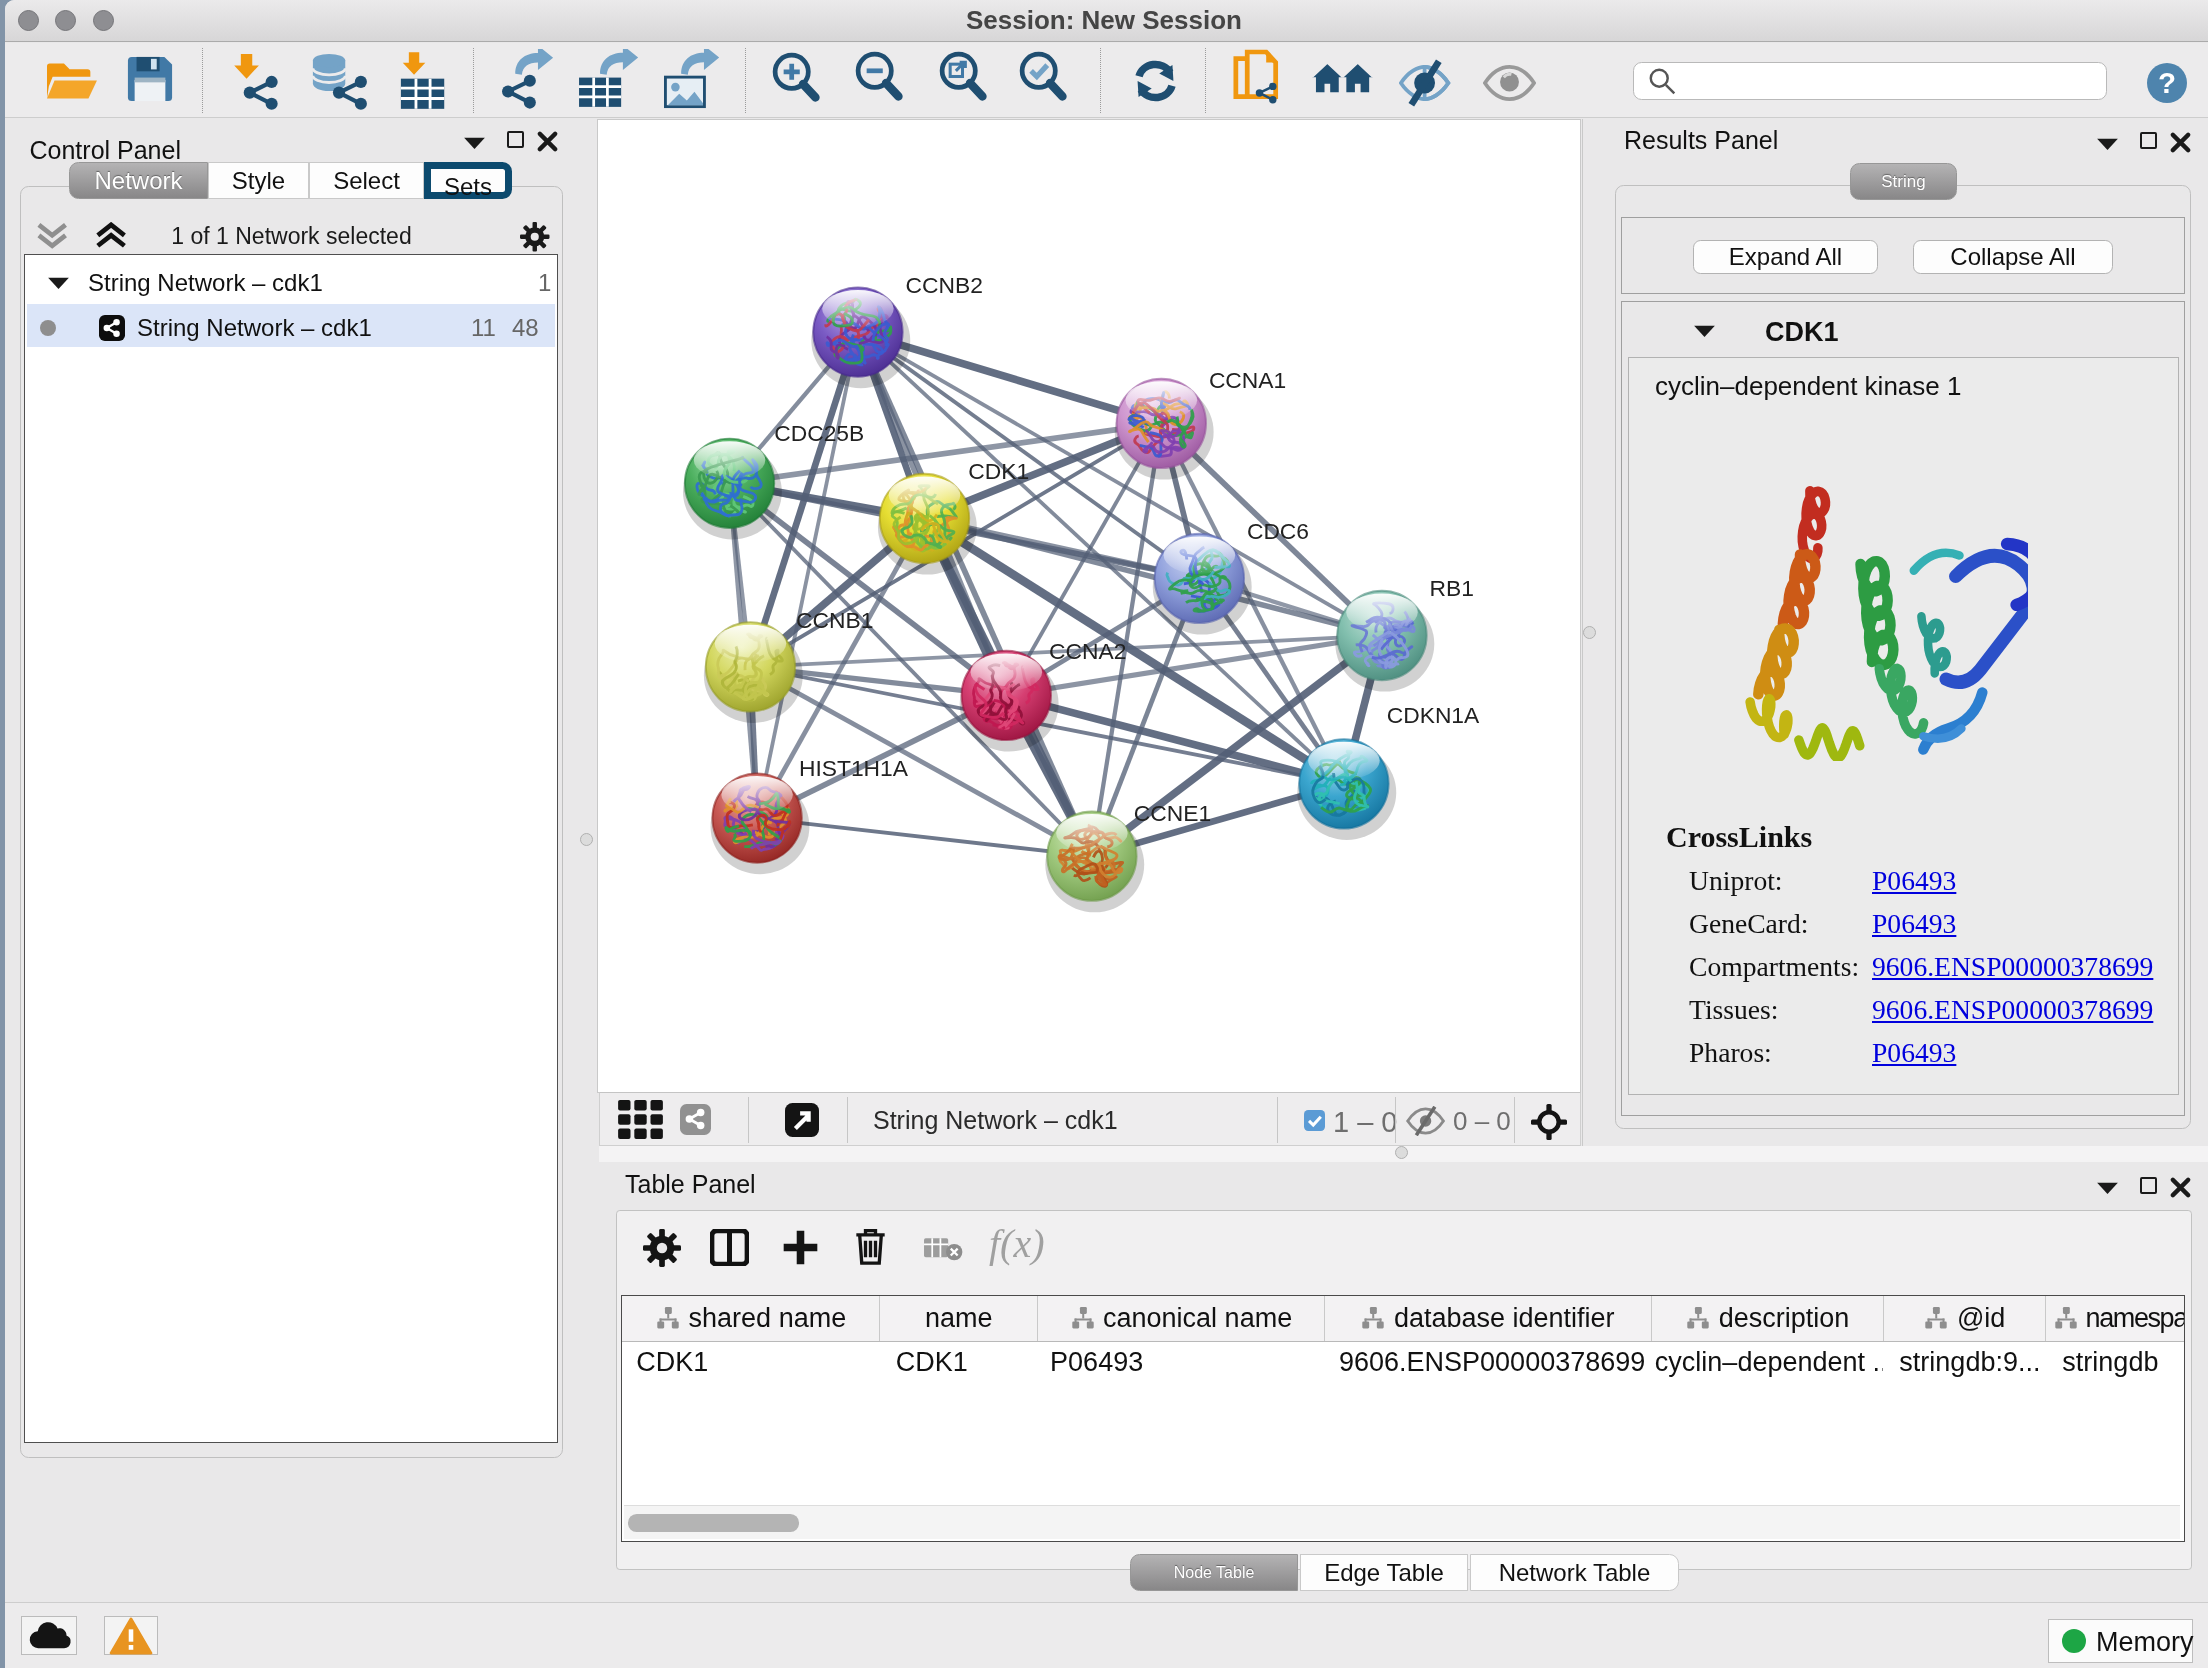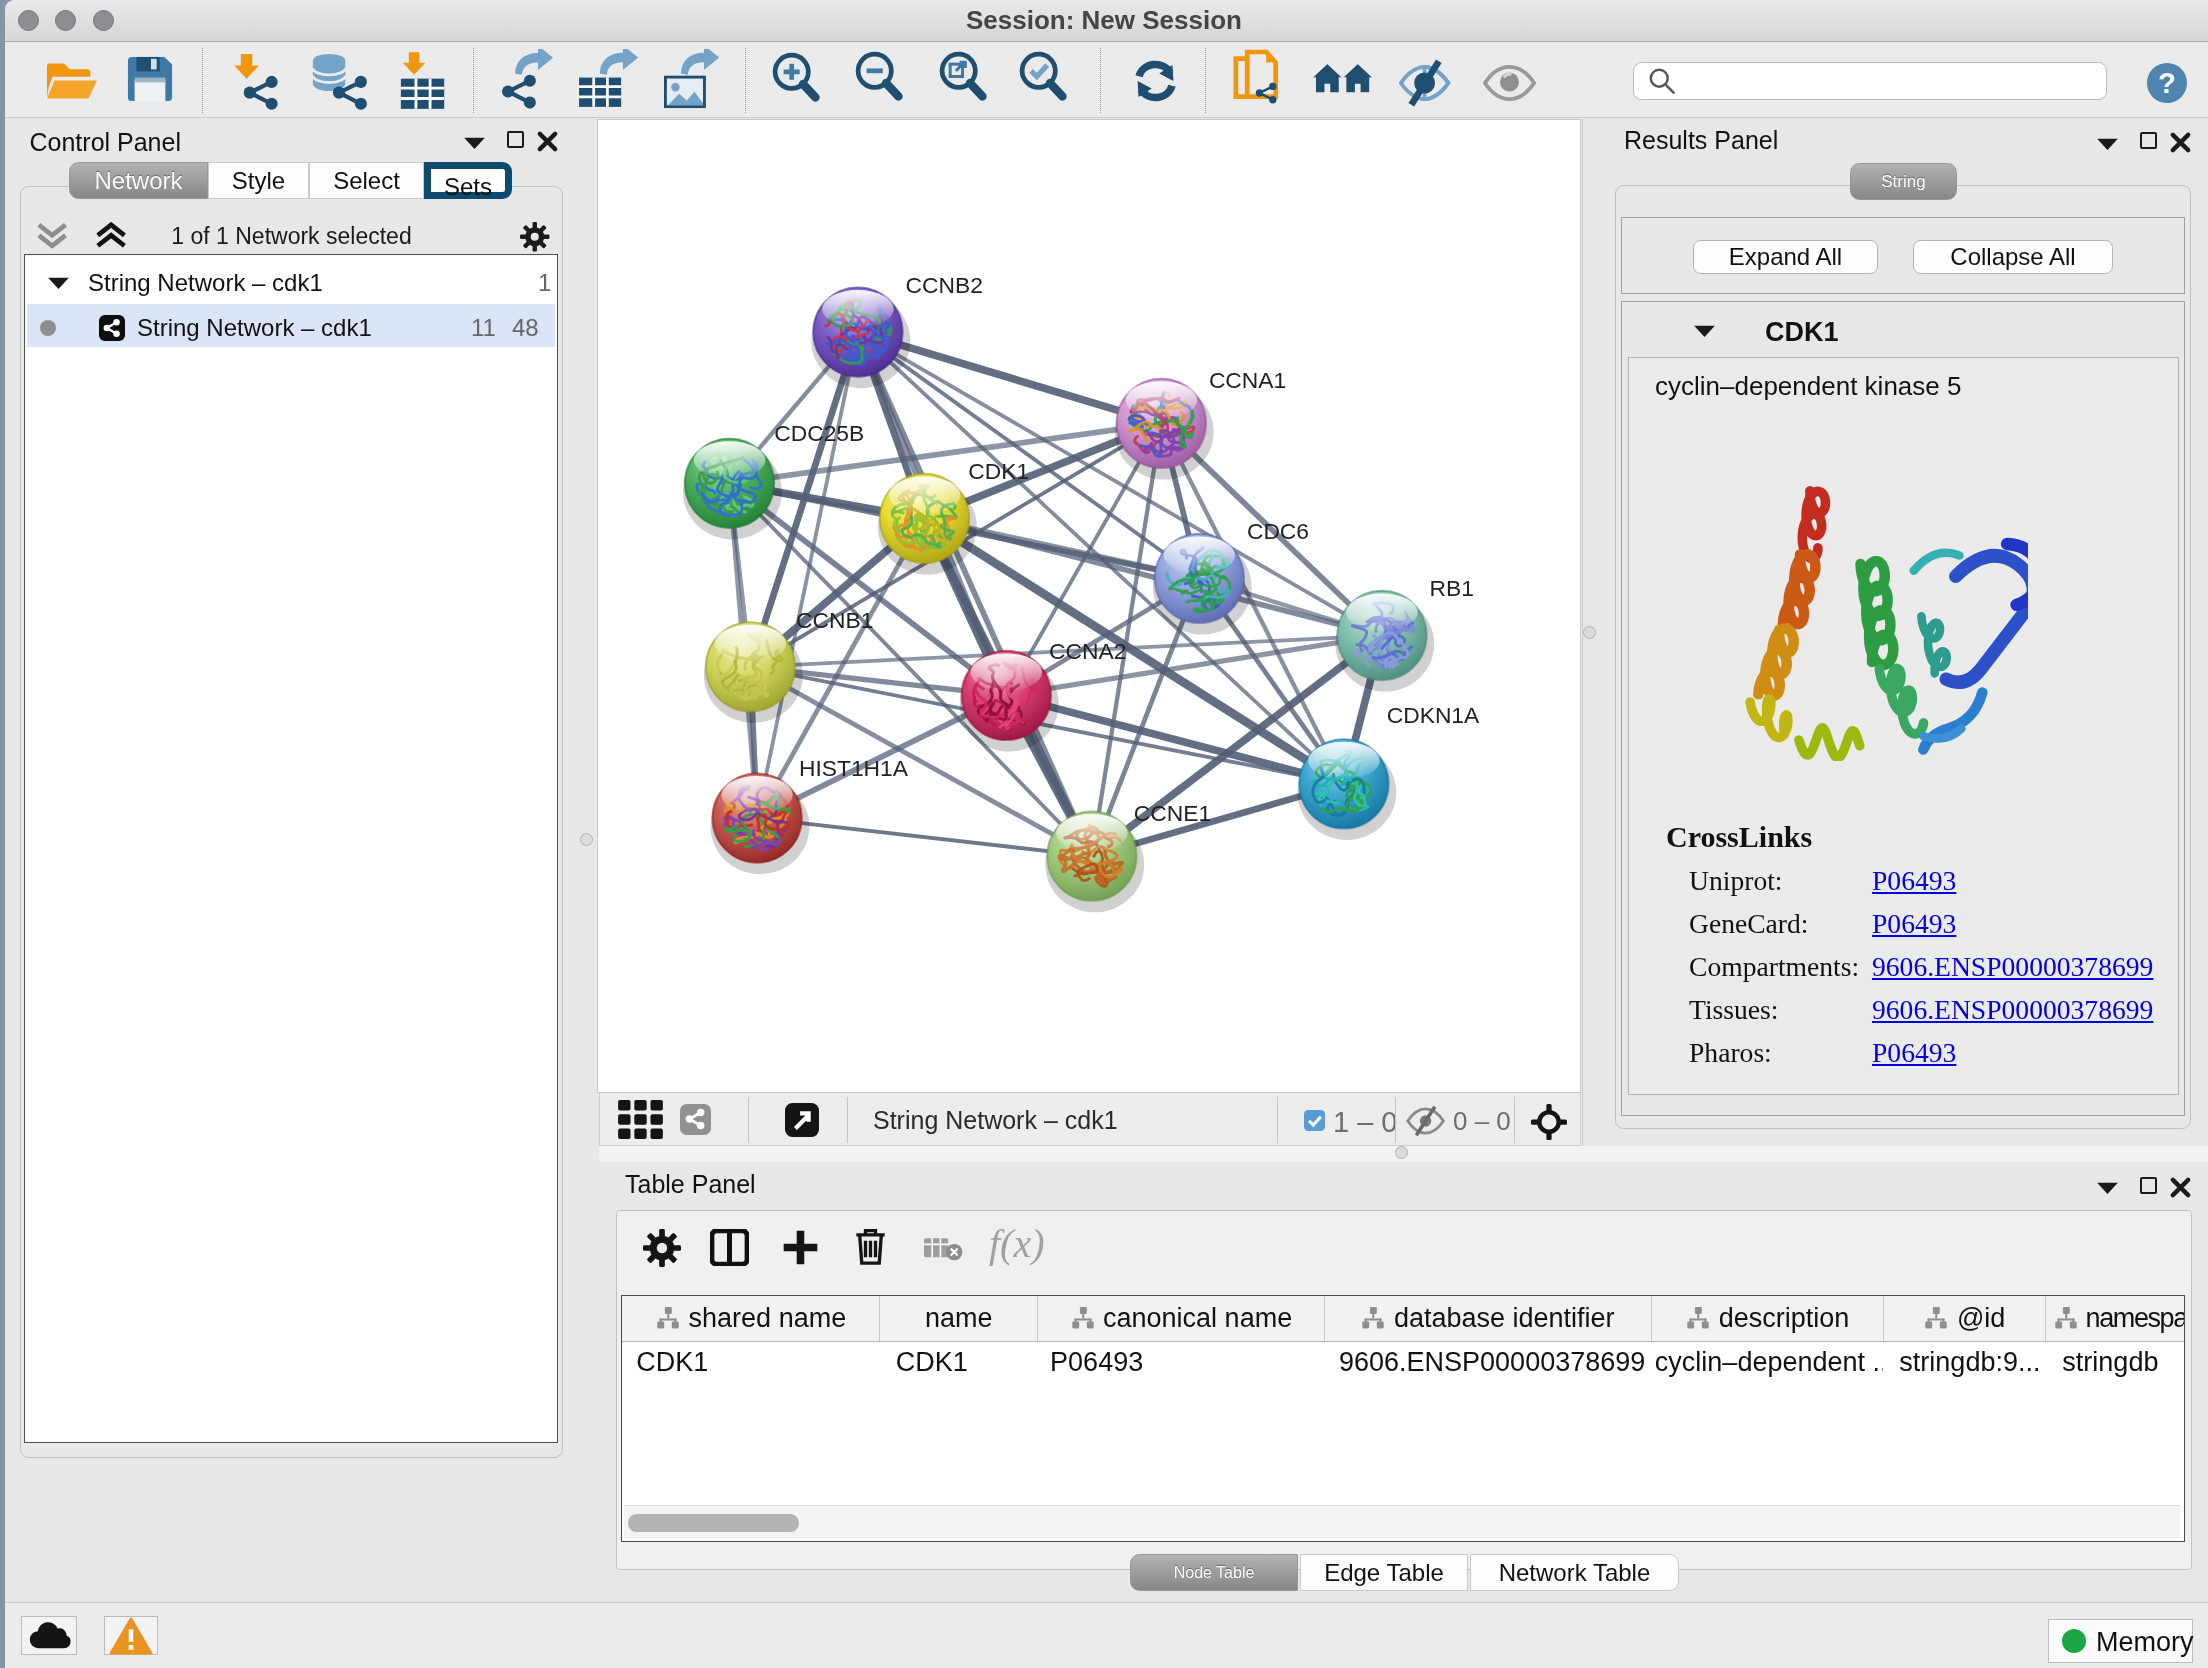--- a/index.html
+++ b/index.html
@@ -181,21 +181,21 @@
 <div style="position:absolute;left:1100px;top:48px;height:65px;border-left:1.9px dotted #9b9b9b"></div>
 <div style="position:absolute;left:1205px;top:48px;height:65px;border-left:1.9px dotted #9b9b9b"></div>
 <div style="position:absolute;left:1633px;top:62px;width:474px;height:38px;background:#fff;border:1.9px solid #b9b9b9;border-radius:8.6px"></div>
 <svg width="32" height="32" viewBox="0 0 34 34" style="position:absolute;left:1647px;top:66px">
     <circle cx="13" cy="13" r="9" fill="none" stroke="#555" stroke-width="2.6"></circle>
     <line x1="20" y1="20" x2="29" y2="29" stroke="#555" stroke-width="2.6"></line>
   </svg>
 <div style="position:absolute;left:2147px;top:63px;width:40px;height:40px;border-radius:50%;background:#4e84ad"></div>
 <div style="position:absolute;left:2147px;top:63px;width:40px;height:40px;text-align:center;line-height:40px;font-size:29.5px;font-weight:bold;color:#fff">?</div>
 <div style="position:absolute;left:4.8px;top:119px;width:563px;height:1493px;background:#e9e8e9"></div>
-<div style="position:absolute;left:29.5px;top:128px;font-size:25px;color:#111">Control Panel</div>
+<div style="position:absolute;left:29.5px;top:136px;font-size:25px;color:#111">Control Panel</div>
 <div style="position:absolute;left:462px;top:135px"><svg width="25" height="16" viewBox="0 0 26 17">
       <path d="M2 3 h22 l-11 12 z" fill="#1a1a1a"></path>
     </svg></div>
 <div style="position:absolute;left:507px;top:131px;width:17px;height:17px;border:2.9px solid #1a1a1a;border-radius:1.9px"></div>
 <svg width="21" height="21" viewBox="0 0 22 22" style="position:absolute;left:537px;top:131px">
     <path d="M3 3 L19 19 M19 3 L3 19" stroke="#1a1a1a" stroke-width="4.5" stroke-linecap="round"></path>
   </svg>
 <div style="position:absolute;left:20px;top:186px;width:543px;height:1272px;background:#e9e8e9;border:1px solid #bfbfbf;border-radius:8.6px"></div>
 <div style="position:absolute;left:69px;top:162px;width:139px;height:37px;background:linear-gradient(#b4b3b4,#888788);border:1px solid #979797;border-radius:9.5px 0 0 9.5px;color:#fff;text-align:center;line-height:35px;font-size:24px;text-shadow:0 -1px 1px rgba(90,90,90,.9)">Network</div>
 <div style="position:absolute;left:208px;top:162px;width:101px;height:37px;background:#fdfdfd;border:1px solid #c9c9c9;border-radius:0 0 0 0;color:#111;text-align:center;line-height:35px;font-size:24px">Style</div>
@@ -749,21 +749,21 @@
 <div style="position:absolute;left:1850px;top:163px;width:107px;height:37px;background:linear-gradient(#b4b3b4,#888788);border:1px solid #979797;border-radius:9.5px 9.5px 9.5px 9.5px;color:#fff;text-align:center;line-height:35px;font-size:17px;text-shadow:0 -1px 1px rgba(90,90,90,.9)">String</div>
 <div style="position:absolute;left:1621px;top:217px;width:564px;height:77px;background:#e9e8e9;border:1px solid #9f9f9f"></div>
 <div style="position:absolute;left:1693px;top:240px;width:185px;height:34px;background:#fdfdfd;border:1px solid #b3b3b3;border-radius:7.6px;text-align:center;line-height:32px;font-size:24px;color:#111">Expand All</div>
 <div style="position:absolute;left:1913px;top:240px;width:200px;height:34px;background:#fdfdfd;border:1px solid #b3b3b3;border-radius:7.6px;text-align:center;line-height:32px;font-size:24px;color:#111">Collapse All</div>
 <div style="position:absolute;left:1621px;top:301px;width:564px;height:815px;background:#e9e8e9;border:1px solid #9f9f9f"></div>
 <div style="position:absolute;left:1692px;top:323px"><svg width="25" height="16" viewBox="0 0 26 17">
       <path d="M2 3 h22 l-11 12 z" fill="#1a1a1a"></path>
     </svg></div>
 <div style="position:absolute;left:1765px;top:317px;font-size:27px;font-weight:bold;color:#111">CDK1</div>
 <div style="position:absolute;left:1628px;top:357px;width:551px;height:738px;background:#ebebeb;border:1px solid #b2b2b2"></div>
-<div style="position:absolute;left:1655px;top:371px;font-size:26px;color:#111">cyclin–dependent kinase 5</div>
+<div style="position:absolute;left:1655px;top:371px;font-size:26px;color:#111">cyclin–dependent kinase 1</div>
 <div style="position:absolute;left:1674px;top:464px"><svg width="354" height="297" viewBox="0 0 372 312">
       <g fill="none" stroke-linecap="round" stroke-linejoin="round">
         <path d="M142.8 28.0 L142.9 33.4 L143.7 38.5 L145.0 43.0 L146.7 46.7 L148.8 49.4 L151.0 51.0 L153.2 51.4 L155.3 50.7 L157.0 49.0 L158.3 46.5 L159.1 43.4 L159.2 40.0 L158.7 36.6 L157.7 33.5 L156.0 31.0 L153.9 29.3 L151.6 28.6 L149.0 29.0 L146.4 30.6 L144.1 33.3 L142.0 37.0 L140.3 41.5 L139.3 46.6 L138.8 52.0 L138.9 57.4 L139.7 62.5 L141.0 67.0 L142.7 70.7 L144.8 73.4 L147.0 75.0 L149.2 75.4 L151.3 74.7 L153.0 73.0 L154.3 70.5 L155.1 67.4 L155.2 64.0 L154.7 60.6 L153.7 57.5 L152.0 55.0 L149.9 53.3 L147.6 52.6 L145.0 53.0 L142.4 54.6 L140.1 57.3 L138.0 61.0 L136.3 65.5 L135.3 70.6 L134.8 76.0 L134.9 81.4 L135.7 86.5 L137.0 91.0 L138.7 94.7 L140.8 97.4 L143.0 99.0 L145.2 99.4 L147.3 98.7 L149.0 97.0 L150.3 94.5 L151.1 91.4 L151.2 88.0" stroke="#c22d20" stroke-width="10"></path>
         <path d="M132.4 95.0 L132.5 100.7 L133.2 106.0 L134.5 110.8 L136.2 114.6 L138.3 117.5 L140.5 119.1 L142.7 119.5 L144.8 118.7 L146.5 116.9 L147.8 114.1 L148.5 110.8 L148.6 107.2 L148.0 103.5 L146.8 100.2 L145.0 97.5 L142.8 95.6 L140.2 94.8 L137.5 95.2 L134.8 96.9 L132.2 99.7 L130.0 103.6 L128.2 108.3 L127.0 113.7 L126.4 119.3 L126.5 125.0 L127.2 130.4 L128.5 135.1 L130.2 139.0 L132.3 141.8 L134.5 143.4 L136.7 143.8 L138.8 143.0 L140.5 141.2 L141.8 138.5 L142.5 135.1 L142.6 131.5 L142.0 127.9 L140.8 124.5 L139.0 121.8 L136.8 120.0 L134.2 119.2 L131.5 119.6 L128.8 121.2 L126.2 124.0 L124.0 127.9 L122.2 132.6 L121.0 138.0 L120.4 143.7 L120.5 149.3 L121.2 154.7 L122.5 159.4 L124.2 163.3 L126.3 166.1 L128.5 167.8 L130.7 168.2 L132.8 167.4 L134.5 165.5 L135.8 162.8 L136.5 159.5 L136.6 155.8 L136.0 152.2 L134.8 148.9 L133.0 146.1 L130.8 144.3 L128.2 143.5 L125.5 143.9 L122.8 145.5 L120.2 148.4 L118.0 152.2 L116.2 157.0 L115.0 162.3 L114.4 168.0" stroke="#cc5a17" stroke-width="11"></path>
         <path d="M110.6 174.0 L110.6 179.6 L111.2 184.9 L112.4 189.6 L114.1 193.4 L116.0 196.1 L118.2 197.7 L120.3 198.0 L122.3 197.1 L123.9 195.2 L125.1 192.4 L125.7 189.0 L125.8 185.3 L125.1 181.6 L123.9 178.2 L122.1 175.4 L119.8 173.5 L117.2 172.7 L114.5 173.0 L111.8 174.6 L109.2 177.3 L106.9 181.1 L105.1 185.8 L103.9 191.1 L103.2 196.7 L103.3 202.3 L103.9 207.6 L105.1 212.2 L106.7 216.0 L108.7 218.8 L110.8 220.3 L113.0 220.7 L114.9 219.8 L116.6 217.9 L117.8 215.1 L118.4 211.7 L118.4 208.0 L117.8 204.3 L116.5 200.9 L114.7 198.1 L112.5 196.2 L109.9 195.3 L107.2 195.7 L104.4 197.2 L101.8 200.0 L99.6 203.8 L97.8 208.4 L96.5 213.7 L95.9 219.3 L95.9 224.9 L96.6 230.2 L97.8 234.9 L99.4 238.7 L101.4 241.4 L103.5 243.0 L105.6 243.3 L107.6 242.5 L109.2 240.6 L110.4 237.8 L111.1 234.4 L111.1 230.7 L110.5 227.0 L109.2 223.6 L107.4 220.8 L105.2 218.9 L102.6 218.0 L99.8 218.3 L97.1 219.9 L94.5 222.6 L92.3 226.4 L90.5 231.1 L89.2 236.4 L88.6 242.0" stroke="#cf8d13" stroke-width="11"></path>
         <path d="M80.0 250.0 L80.9 254.8 L82.3 259.4 L84.0 263.4 L86.0 266.7 L88.2 269.0 L90.5 270.2 L92.8 270.4 L95.0 269.5 L97.0 267.7 L98.7 265.1 L100.1 261.9 L101.0 258.5 L101.6 255.1 L101.7 251.9 L101.5 249.3 L101.0 247.5 L100.3 246.6 L99.5 246.8 L98.7 248.0 L98.0 250.3 L97.5 253.6 L97.3 257.6 L97.4 262.2 L98.0 267.0 L98.9 271.8 L100.3 276.4 L102.0 280.4 L104.0 283.7 L106.2 286.0 L108.5 287.2 L110.8 287.4 L113.0 286.5 L115.0 284.7 L116.7 282.1 L118.1 278.9 L119.0 275.5 L119.6 272.1 L119.7 268.9 L119.5 266.3 L119.0 264.5 L118.3 263.6 L117.5 263.8 L116.7 265.0 L116.0 267.3 L115.5 270.6 L115.3 274.6 L115.4 279.2 L116.0 284.0" stroke="#c3b513" stroke-width="10"></path>
         <path d="M131.2 290.0 L132.6 294.0 L134.0 297.8 L135.5 301.0 L136.9 303.5 L138.5 305.1 L140.0 305.8 L141.5 305.4 L143.1 304.0 L144.5 301.7 L146.0 298.8 L147.4 295.3 L148.8 291.5 L150.1 287.7 L151.3 284.2 L152.5 281.3 L153.7 279.0 L154.9 277.6 L156.0 277.2 L157.1 277.9 L158.3 279.5 L159.5 282.0 L160.7 285.2 L161.9 289.0 L163.2 293.0 L164.6 297.0 L166.0 300.8 L167.5 304.0 L168.9 306.5 L170.5 308.1 L172.0 308.8 L173.5 308.4 L175.1 307.0 L176.5 304.7 L178.0 301.8 L179.4 298.3 L180.8 294.5 L182.1 290.7 L183.3 287.2 L184.5 284.3 L185.7 282.0 L186.9 280.6 L188.0 280.2 L189.1 280.9 L190.3 282.5 L191.5 285.0 L192.7 288.2 L193.9 292.0 L195.2 296.0" stroke="#9fb80f" stroke-width="10"></path>
         <path d="M196.0 105.0 L196.5 111.8 L197.8 118.1 L199.9 123.8 L202.5 128.3 L205.5 131.6 L208.8 133.4 L212.0 133.8 L215.0 132.6 L217.6 130.2 L219.7 126.7 L221.0 122.5 L221.5 117.9 L221.2 113.3 L220.2 109.0 L218.4 105.5 L216.0 103.1 L213.2 102.0 L210.2 102.3 L207.3 104.1 L204.5 107.4 L202.1 112.0 L200.3 117.6 L199.3 124.0 L199.0 130.8 L199.5 137.5 L200.8 143.9 L202.9 149.5 L205.5 154.1 L208.5 157.4 L211.8 159.2 L215.0 159.5 L218.0 158.4 L220.6 156.0 L222.7 152.5 L224.0 148.2 L224.5 143.6 L224.2 139.0 L223.2 134.8 L221.4 131.3 L219.0 128.9 L216.2 127.7 L213.2 128.1 L210.3 129.9 L207.5 133.2 L205.1 137.7 L203.3 143.4 L202.3 149.7 L202.0 156.5 L202.5 163.3 L203.8 169.6 L205.9 175.3 L208.5 179.8 L211.5 183.1 L214.8 184.9 L218.0 185.3 L221.0 184.1 L223.6 181.7 L225.7 178.2 L227.0 174.0 L227.5 169.4 L227.2 164.8 L226.2 160.5 L224.4 157.0 L222.0 154.6 L219.2 153.5 L216.3 153.8 L213.3 155.6 L210.5 158.9 L208.1 163.5 L206.3 169.1 L205.3 175.5 L205.0 182.2 L205.5 189.0 L206.8 195.4 L208.9 201.0 L211.5 205.6 L214.5 208.9 L217.8 210.7 L221.0 211.0 L224.0 209.9 L226.6 207.5 L228.7 204.0 L230.0 199.7 L230.5 195.1 L230.2 190.5 L229.2 186.3 L227.4 182.8 L225.0 180.4 L222.2 179.2 L219.3 179.6 L216.3 181.4 L213.5 184.7 L211.1 189.2 L209.3 194.9 L208.3 201.2 L208.0 208.0" stroke="#2d9c43" stroke-width="11"></path>
         <path d="M215.7 215.0 L216.5 220.3 L217.8 225.4 L219.6 229.9 L221.9 233.5 L224.4 236.2 L227.0 237.7 L229.6 238.1 L232.1 237.3 L234.4 235.6 L236.2 233.0 L237.5 229.8 L238.3 226.4 L238.5 223.0 L238.2 219.8 L237.4 217.2 L236.1 215.5 L234.6 214.7 L233.0 215.1 L231.4 216.6 L229.9 219.3 L228.6 222.9 L227.8 227.4 L227.5 232.5 L227.7 237.8 L228.5 243.1 L229.8 248.2 L231.6 252.7 L233.9 256.3 L236.4 259.0 L239.0 260.5 L241.6 260.9 L244.1 260.1 L246.4 258.4 L248.2 255.8 L249.5 252.6 L250.3 249.2 L250.5 245.8 L250.2 242.6 L249.4 240.0 L248.1 238.3 L246.6 237.5 L245.0 237.9 L243.4 239.4 L241.9 242.1 L240.6 245.7 L239.8 250.2 L239.5 255.3 L239.7 260.6 L240.5 265.9 L241.8 271.0 L243.6 275.5 L245.9 279.1 L248.4 281.8 L251.0 283.3 L253.6 283.7 L256.1 282.9 L258.4 281.2 L260.2 278.6 L261.5 275.4 L262.3 272.0" stroke="#3aa762" stroke-width="10"></path>
         <path d="M260.0 160.0 L260.5 165.1 L261.6 170.0 L263.2 174.4 L265.1 178.0 L267.4 180.7 L269.8 182.5 L272.1 183.2 L274.4 183.0 L276.3 181.9 L277.9 180.0 L279.0 177.6 L279.5 175.0 L279.6 172.4 L279.0 170.0 L278.1 168.1 L276.7 167.0 L275.0 166.8 L273.2 167.5 L271.5 169.3 L269.8 172.0 L268.4 175.6 L267.5 180.0 L266.9 184.9 L267.0 190.0 L267.5 195.1 L268.6 200.0 L270.2 204.4 L272.1 208.0 L274.4 210.7 L276.8 212.5 L279.1 213.2 L281.4 213.0 L283.3 211.9 L284.9 210.0 L286.0 207.6 L286.5 205.0 L286.6 202.4 L286.0 200.0 L285.1 198.1 L283.7 197.0 L282.0 196.8 L280.2 197.5 L278.5 199.3 L276.8 202.0 L275.4 205.6 L274.5 210.0 L273.9 214.9 L274.0 220.0" stroke="#2d9c8f" stroke-width="9"></path>

